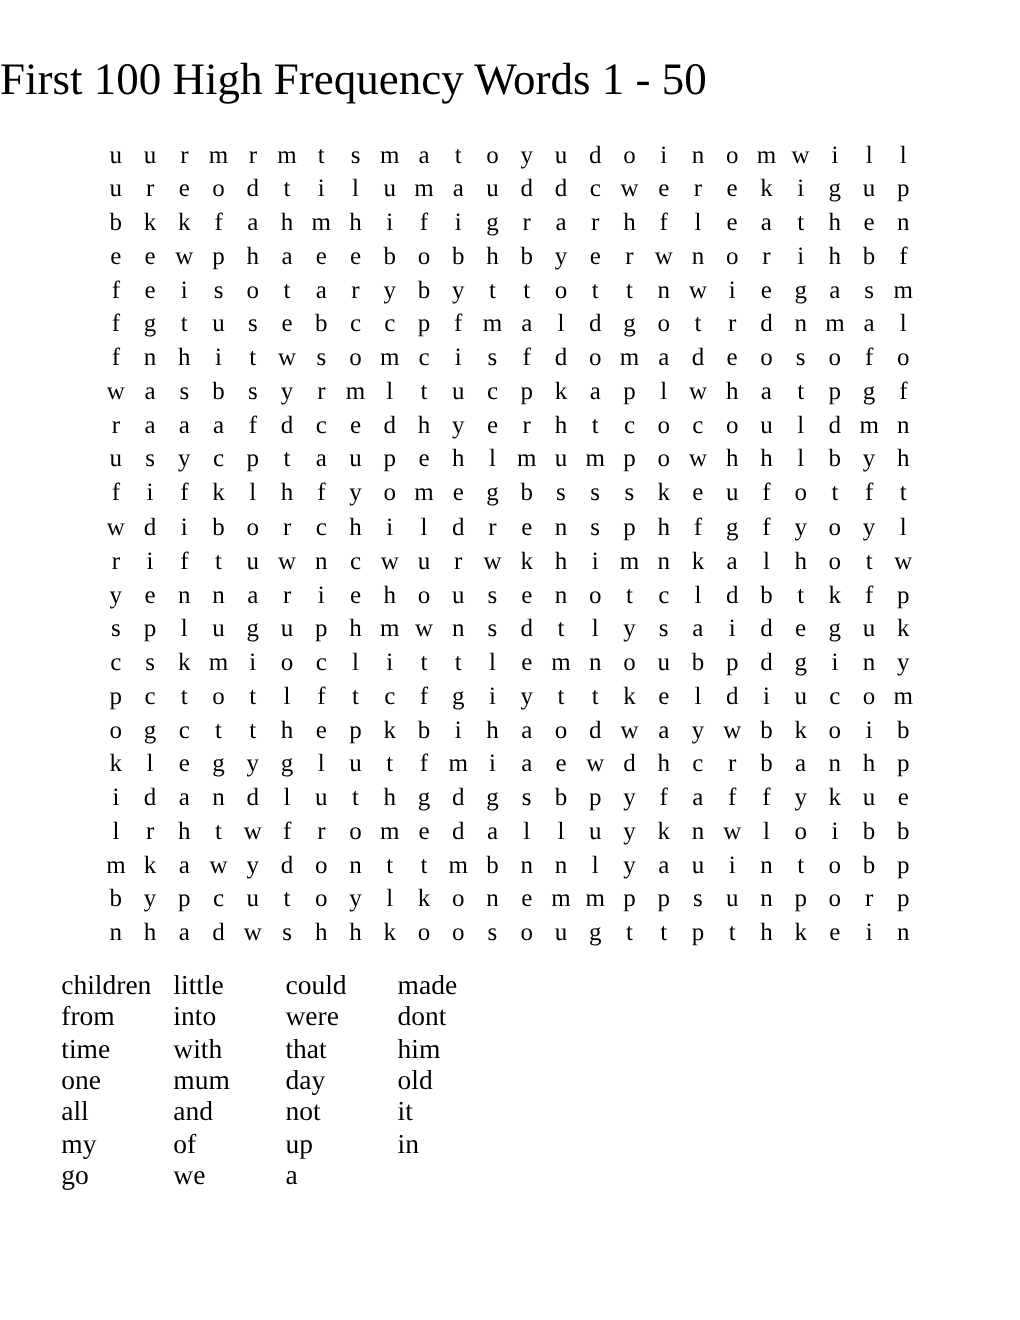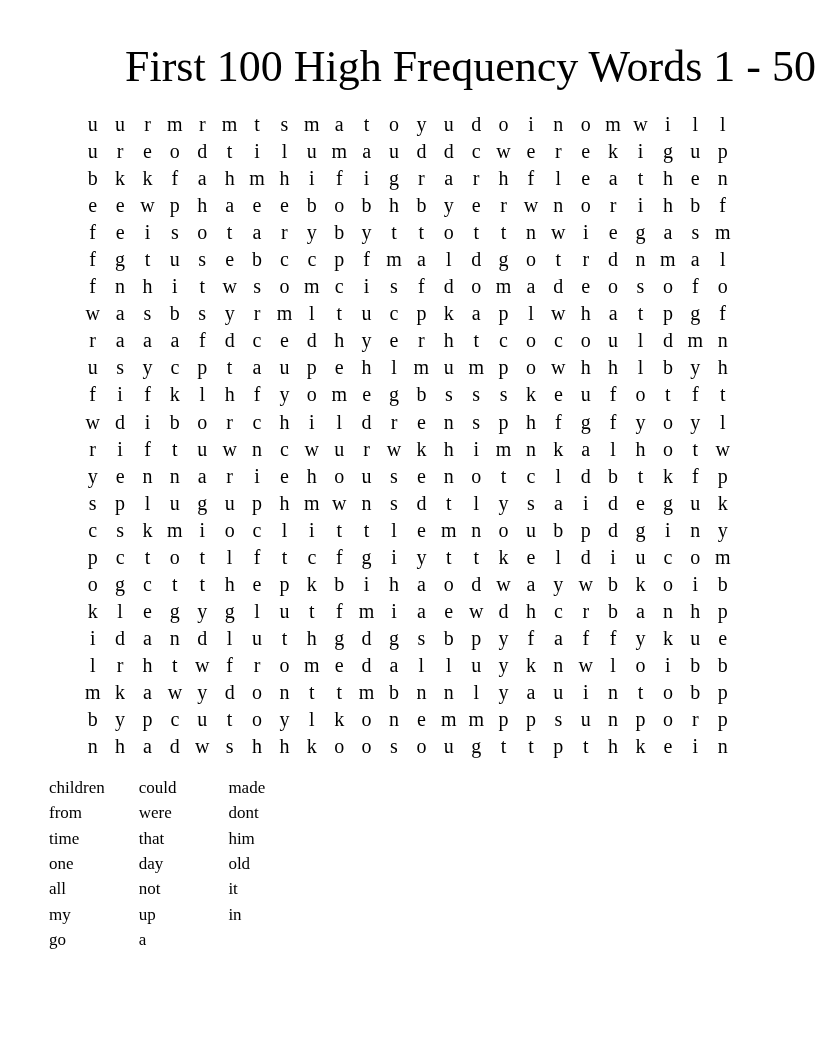--- a/index.html
+++ b/index.html
@@ -15,22 +15,22 @@
     color: #000000;
     font-family: "Liberation Serif", "DejaVu Serif", serif;
     overflow: hidden;
   }
   .title {
     position: absolute;
     top: 45px;
     left: 0;
     width: 100%;
     margin: 0;
-    text-align: right;
-    font-size: 44px;
+    text-align: left;
+    font-size: 36px;
     font-weight: 400;
     line-height: 1;
     white-space: nowrap;
   }
   .letter-grid {
     position: absolute;
     top: 111px;
     left: 79px;
     display: grid;
     grid-template-columns: repeat(24, 27.4px);
@@ -41,21 +41,21 @@
     display: flex;
     align-items: center;
     justify-content: center;
   }
   .word-list {
     position: absolute;
     top: 775px;
     left: 49px;
     display: grid;
     grid-template-columns: repeat(8, 89.7px);
-    font-size: 17px;
+    font-size: 22px;
   }
   .word-col .word {
     line-height: 25.35px;
     white-space: nowrap;
   }
 </style>
 </head>
 <body>
 
 <div class="page">
@@ -642,20 +642,29 @@
 
   <div class="word-list">
       <div class="word-col">
         <div class="word">children</div>
         <div class="word">from</div>
         <div class="word">time</div>
         <div class="word">one</div>
         <div class="word">all</div>
         <div class="word">my</div>
         <div class="word">go</div>
+      </div>
+      <div class="word-col">
+        <div class="word">little</div>
+        <div class="word">into</div>
+        <div class="word">with</div>
+        <div class="word">mum</div>
+        <div class="word">and</div>
+        <div class="word">of</div>
+        <div class="word">we</div>
       </div>
       <div class="word-col">
         <div class="word">could</div>
         <div class="word">were</div>
         <div class="word">that</div>
         <div class="word">day</div>
         <div class="word">not</div>
         <div class="word">up</div>
         <div class="word">a</div>
       </div>

